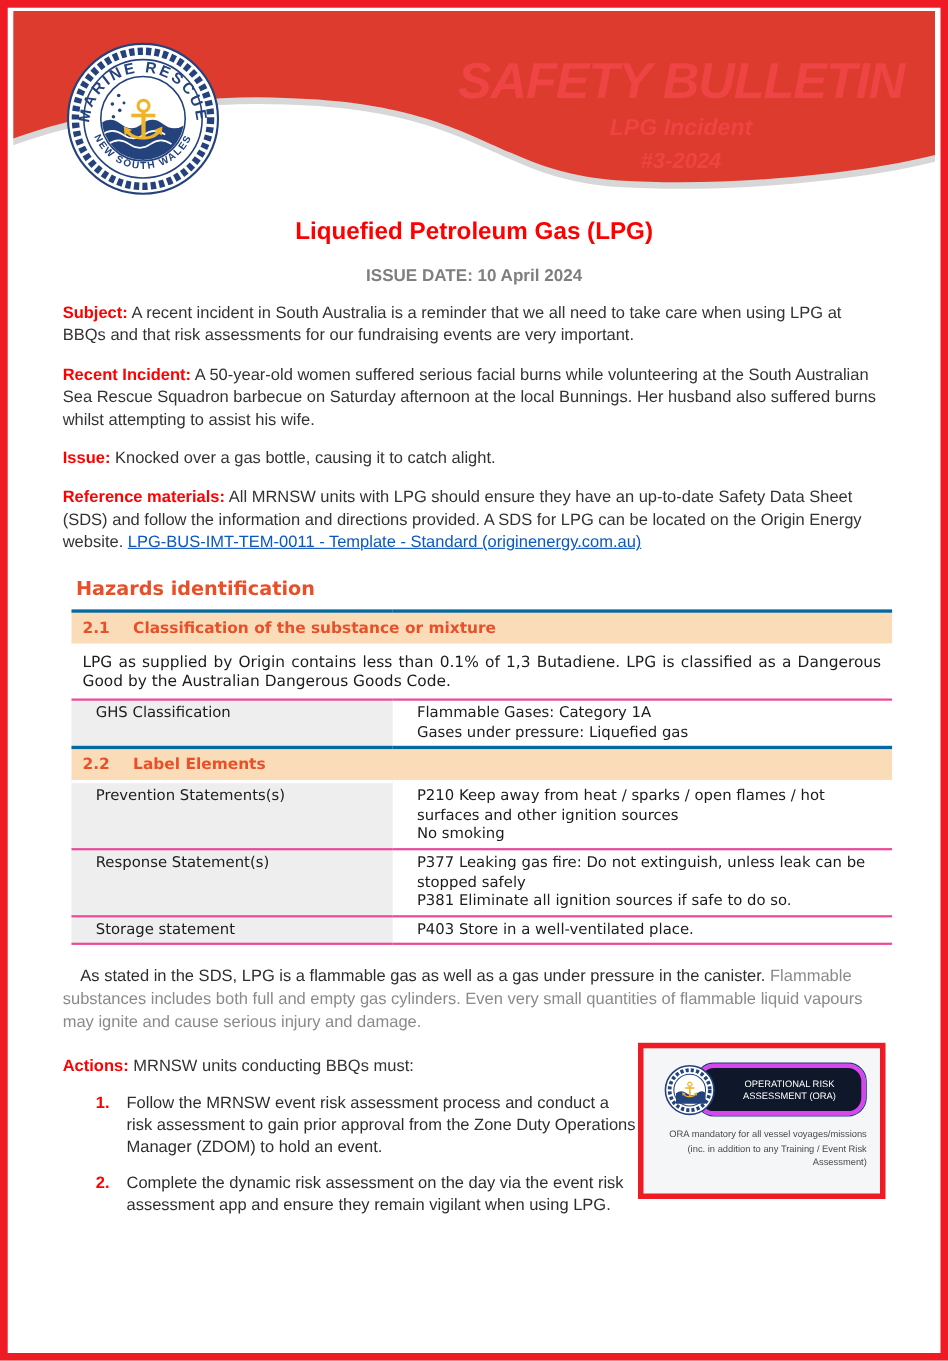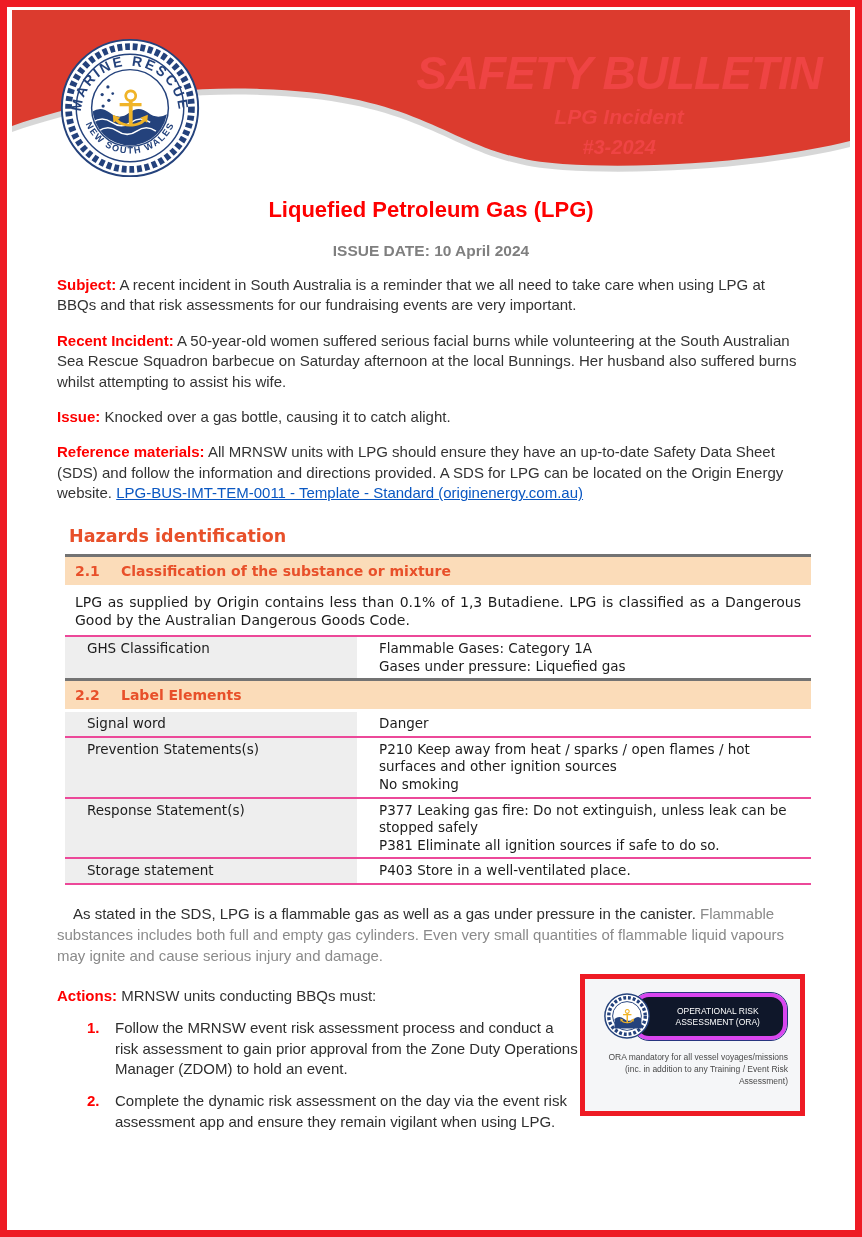--- a/index.html
+++ b/index.html
@@ -26,21 +26,21 @@
   h2.hazards { color:#e8502a; font-size:17.5px; font-weight:bold; margin:22px 0 8px 12px;
                font-family:"DejaVu Sans", sans-serif; }
   
   table.htable { width:746px; margin-left:8px; border-collapse:collapse;
                  font-family:"DejaVu Sans", sans-serif; font-size:13.5px; color:#1c1c1c;
                  border-top:2px solid #f8c388; }
   .htable td { vertical-align:top; padding:3px 22px; line-height:1.3; }
   td.rowlabel { background:#eeeeee; width:248px; }
   tr.orange-b > td { border-bottom:2px solid #ec4899; }
   tr.sec td { background:#fbdcb9; color:#e8502a; font-weight:bold; padding:5px 10px; font-size:14px;
-              border-top:3px solid #737373; border-bottom:3px solid #fff; }
+              border-top:3px solid #0369a1; border-bottom:3px solid #fff; }
   .sec-num { display:inline-block; width:46px; }
   td.justify { text-align:justify; font-size:14px; padding:5px 10px 6px 10px; }
   .picto-wrap { display:flex; gap:14px; padding:4px 0 6px 12px; }
   .picto { width:82px; height:82px; }
   
   .summary { font-size:15px; line-height:1.4; margin:18px 0 0 0; }
   .summary .s1 { color:#2e2e2e;margin-left:16px; }
   .summary .s2 { color:#8a8a8a; }
   .bottom-row { display:flex; margin-top:14px; }
   .bottom-left { width:545px; }
@@ -133,24 +133,20 @@
         <td class="rowlabel">GHS Classification</td>
         <td>
               <div>Flammable Gases: Category 1A</div>
             <div>Gases under pressure: Liquefied gas</div>
             </td>
       </tr>
       <tr class="sec">
         <td colspan="2"><span class="sec-num">2.2</span><span>Label Elements</span></td>
       </tr>
       <tr class="orange-b">
-        <td class="rowlabel">Signal word</td>
-        <td>Danger</td>
-      </tr>
-      <tr class="orange-b">
         <td class="rowlabel">Prevention Statements(s)</td>
         <td>
               <div>P210 Keep away from heat / sparks / open flames / hot surfaces and other ignition sources</div>
             <div>No smoking</div>
             </td>
       </tr>
       <tr class="orange-b">
         <td class="rowlabel">Response Statement(s)</td>
         <td>
               <div>P377 Leaking gas fire: Do not extinguish, unless leak can be stopped safely</div>

